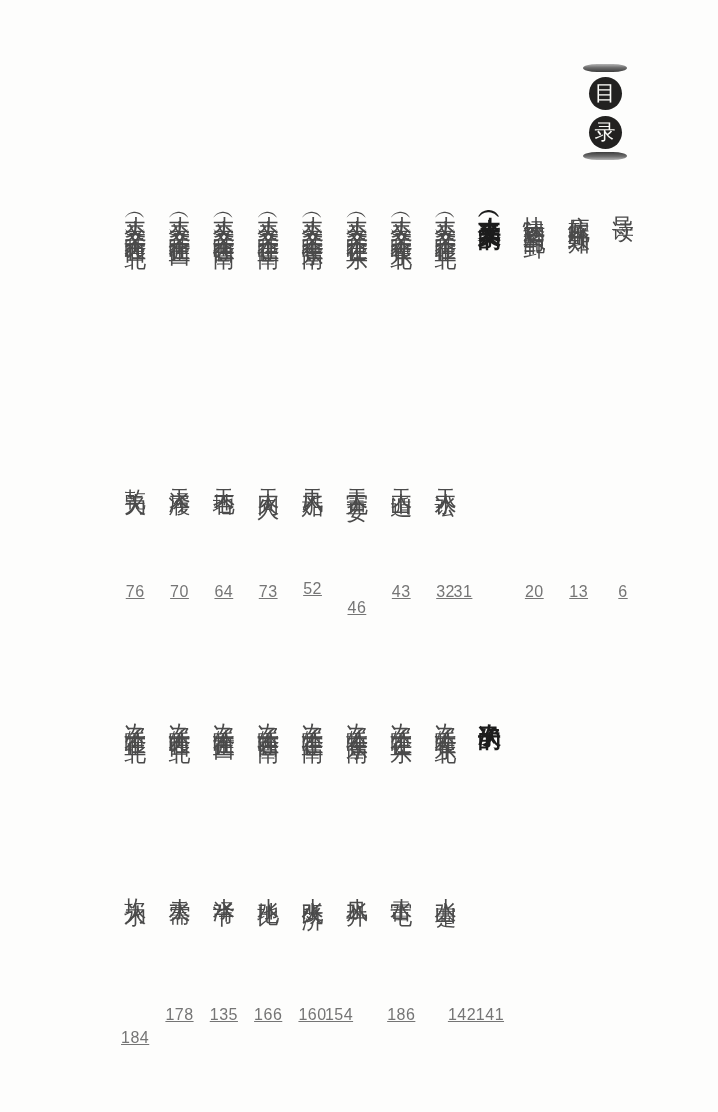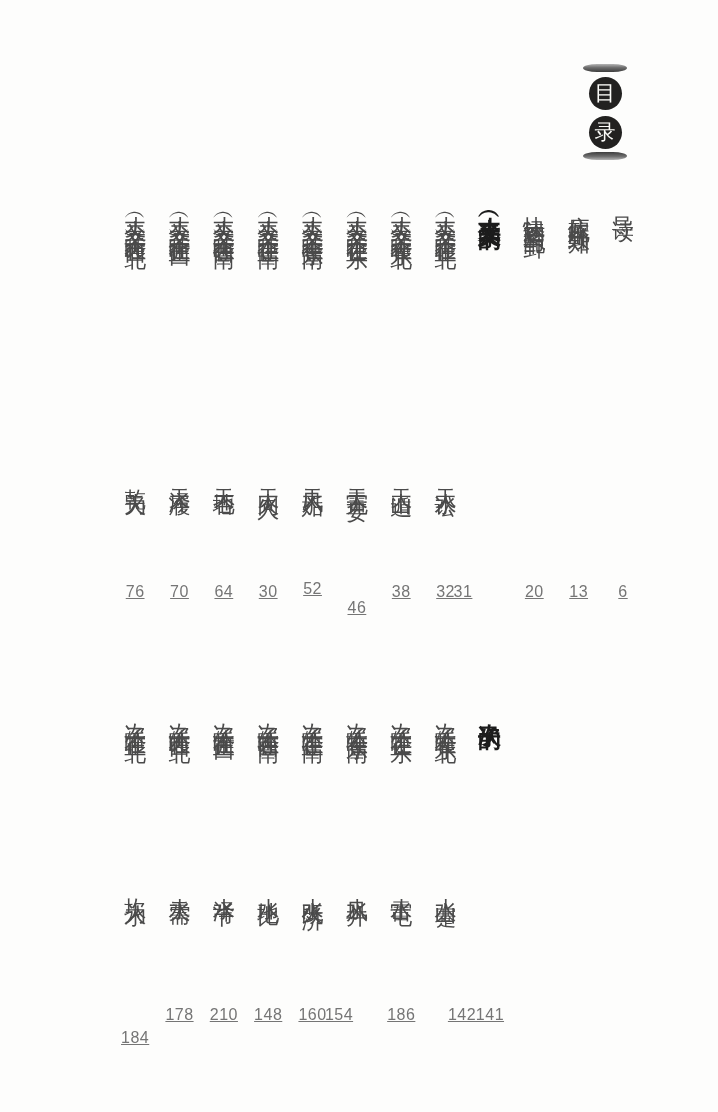--- a/index.html
+++ b/index.html
@@ -74,30 +74,30 @@
       <div class="num" style="left: 556.65px; top: 583px;">13</div>
       <div class="vtext" style="left: 521.3px; top: 198px;">快速绘图与配卦</div>
       <div class="num" style="left: 512.3px; top: 583px;">20</div>
       <div class="vtext header-col" style="left: 476.95px; top: 198px;">丈夫（父亲）的</div>
       <div class="num" style="left: 441px; top: 583px;">31</div>
       <div class="vtext" style="left: 432.6px; top: 198px;">丈夫（父亲）睡在正北</div>
       <div class="vtext" style="left: 432.6px; top: 471px;">天水讼</div>
       <div class="num" style="left: 423.6px; top: 583px;">32</div>
       <div class="vtext" style="left: 388.25px; top: 198px;">丈夫（父亲）睡在东北</div>
       <div class="vtext" style="left: 388.25px; top: 471px;">天山遁</div>
-      <div class="num" style="left: 379.25px; top: 583px;">38</div>
+      <div class="num" style="left: 379.25px; top: 583px;">43</div>
       <div class="vtext" style="left: 343.9px; top: 198px;">丈夫（父亲）睡在正东</div>
       <div class="vtext" style="left: 343.9px; top: 471px;">天雷无妄</div>
       <div class="num" style="left: 334.9px; top: 599px;">46</div>
       <div class="vtext" style="left: 299.55px; top: 198px;">丈夫（父亲）睡在东南</div>
       <div class="vtext" style="left: 299.55px; top: 471px;">天风姤</div>
       <div class="num" style="left: 290.55px; top: 580px;">52</div>
       <div class="vtext" style="left: 255.2px; top: 198px;">丈夫（父亲）睡在正南</div>
       <div class="vtext" style="left: 255.2px; top: 471px;">天火同人</div>
-      <div class="num" style="left: 246.2px; top: 583px;">30</div>
+      <div class="num" style="left: 246.2px; top: 583px;">73</div>
       <div class="vtext" style="left: 210.85px; top: 198px;">丈夫（父亲）睡在西南</div>
       <div class="vtext" style="left: 210.85px; top: 471px;">天地否</div>
       <div class="num" style="left: 201.85px; top: 583px;">64</div>
       <div class="vtext" style="left: 166.5px; top: 198px;">丈夫（父亲）睡在正西</div>
       <div class="vtext" style="left: 166.5px; top: 471px;">天泽履</div>
       <div class="num" style="left: 157.5px; top: 583px;">70</div>
       <div class="vtext" style="left: 122.15px; top: 198px;">丈夫（父亲）睡在西北</div>
       <div class="vtext" style="left: 122.15px; top: 471px;">乾为天</div>
       <div class="num" style="left: 113.15px; top: 583px;">76</div>
       <div class="vtext header-col" style="left: 476.95px; top: 706px;">次子的</div>
@@ -109,24 +109,24 @@
       <div class="vtext" style="left: 388.25px; top: 880px;">水雷屯</div>
       <div class="num" style="left: 379.25px; top: 1006px;">186</div>
       <div class="vtext" style="left: 343.9px; top: 706px;">次子睡在东南</div>
       <div class="vtext" style="left: 343.9px; top: 880px;">水风井</div>
       <div class="num" style="left: 317px; top: 1006px;">154</div>
       <div class="vtext" style="left: 299.55px; top: 706px;">次子睡在正南</div>
       <div class="vtext" style="left: 299.55px; top: 880px;">水火既济</div>
       <div class="num" style="left: 290.55px; top: 1006px;">160</div>
       <div class="vtext" style="left: 255.2px; top: 706px;">次子睡在西南</div>
       <div class="vtext" style="left: 255.2px; top: 880px;">水地比</div>
-      <div class="num" style="left: 246.2px; top: 1006px;">148</div>
+      <div class="num" style="left: 246.2px; top: 1006px;">166</div>
       <div class="vtext" style="left: 210.85px; top: 706px;">次子睡在正西</div>
       <div class="vtext" style="left: 210.85px; top: 880px;">水泽节</div>
-      <div class="num" style="left: 201.85px; top: 1006px;">210</div>
+      <div class="num" style="left: 201.85px; top: 1006px;">135</div>
       <div class="vtext" style="left: 166.5px; top: 706px;">次子睡在西北</div>
       <div class="vtext" style="left: 166.5px; top: 880px;">水天需</div>
       <div class="num" style="left: 157.5px; top: 1006px;">178</div>
       <div class="vtext" style="left: 122.15px; top: 706px;">次子睡在正北</div>
       <div class="vtext" style="left: 122.15px; top: 880px;">坎为水</div>
       <div class="num" style="left: 113.15px; top: 1006px; margin-top: 23px;">184</div>
     </div>
 </div>
 
 </body></html>

